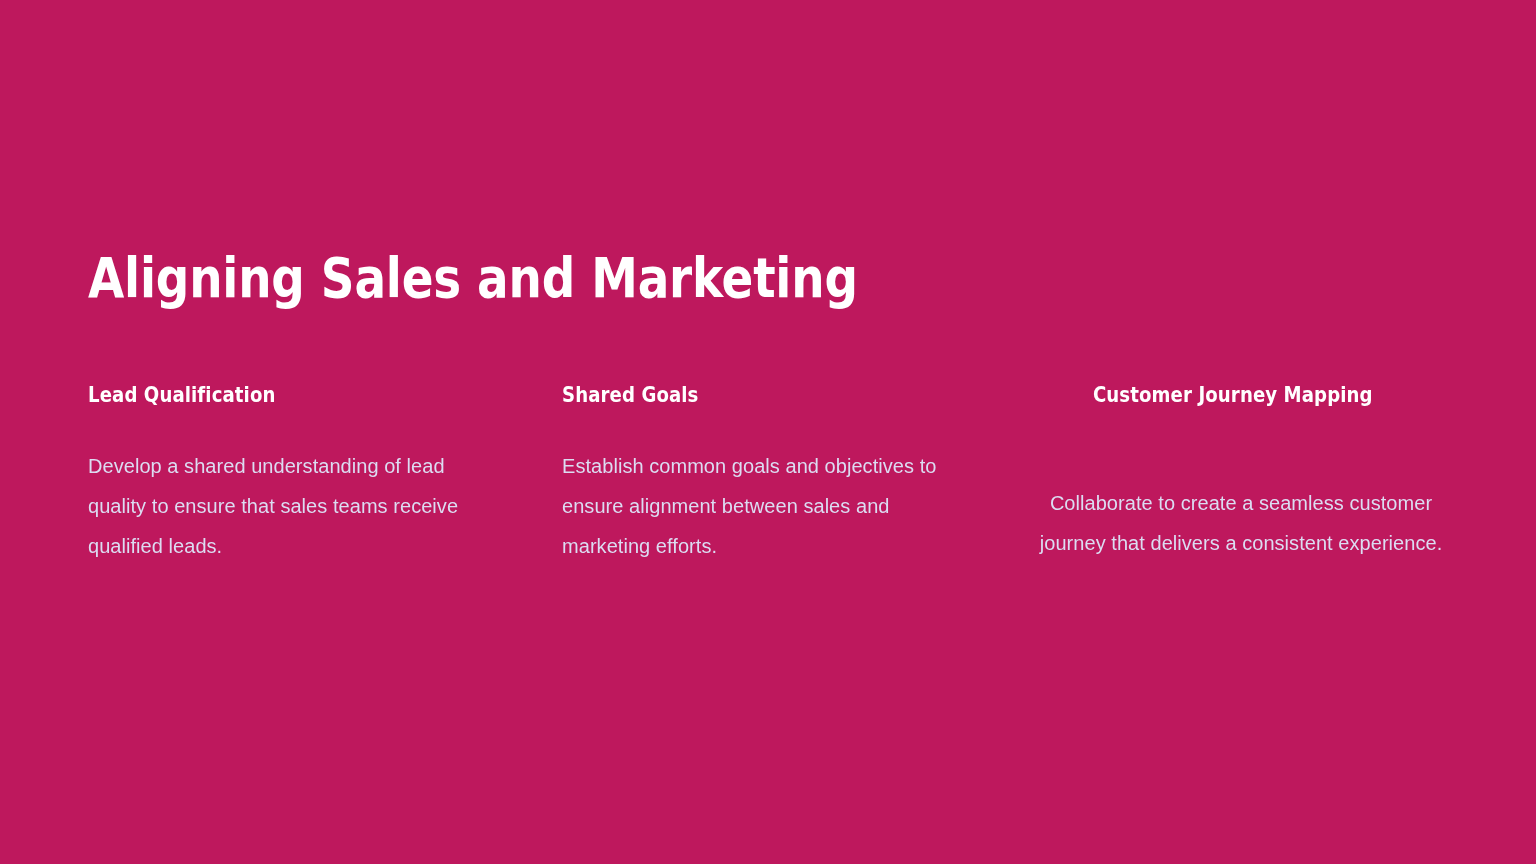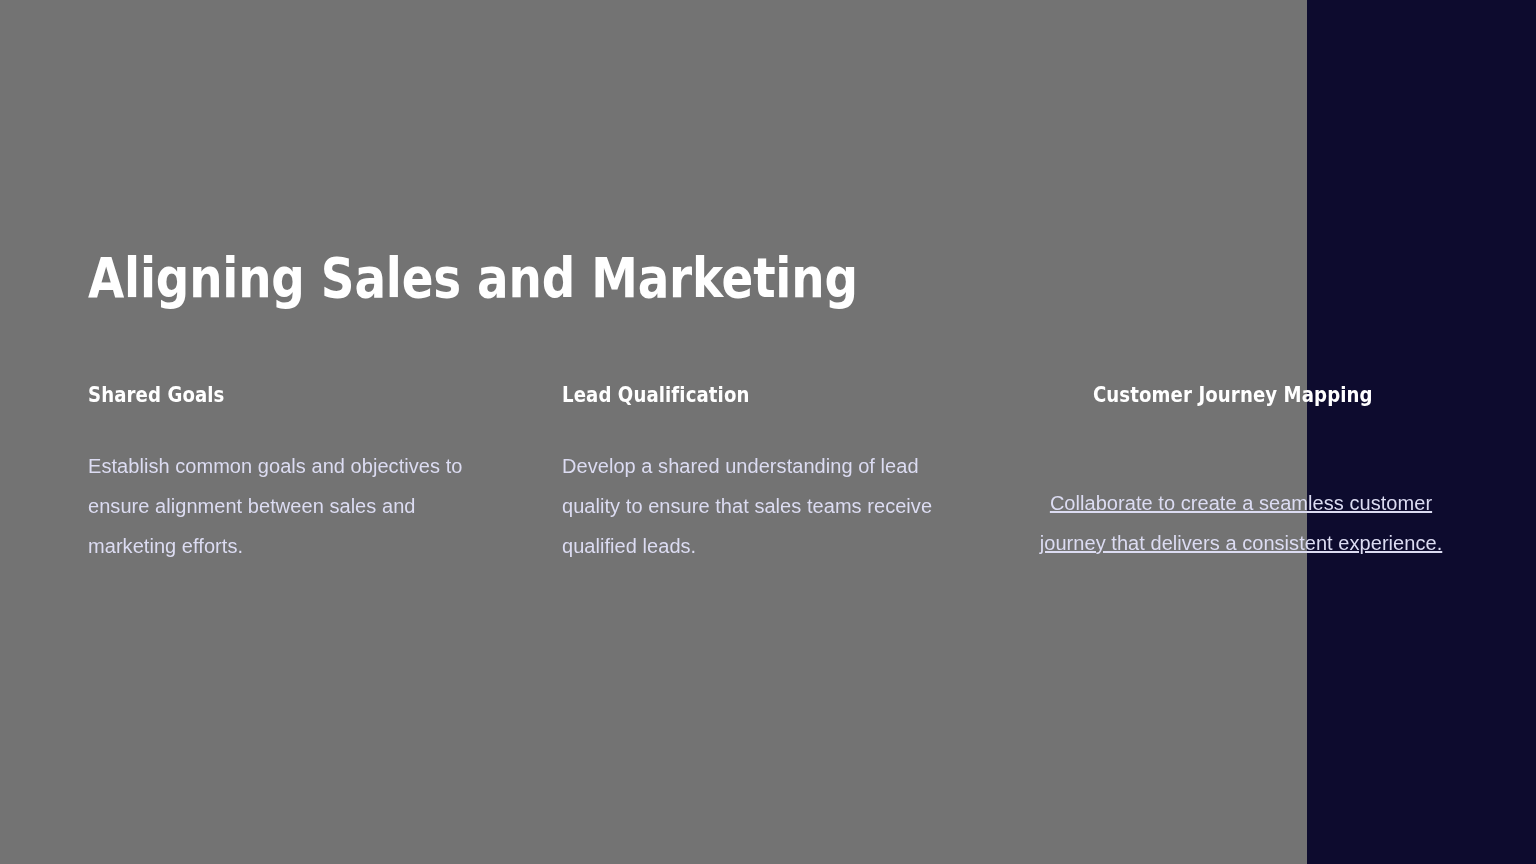--- a/index.html
+++ b/index.html
@@ -11,23 +11,23 @@
   }
 
   body {
     background: #0d0b2e;
     font-family: "Liberation Sans", sans-serif;
     -webkit-font-smoothing: antialiased;
   }
 
   .slide {
     position: relative;
-    width: 1307px;
+    width: 1536px;
     height: 864px;
-    background: #737373;
+    background: #be185d;
   }
 
   
   .slide-title {
     position: absolute;
     left: 88px;
     top: 247px;
     font-family: "DejaVu Sans Condensed", "Liberation Sans Narrow", "Liberation Sans", sans-serif;
     font-weight: 700;
     font-size: 56px;
@@ -80,40 +80,39 @@
     font-weight: 400;
     font-size: 20px;
     line-height: 40px;
     color: #dcdcf2;
     letter-spacing: 0.05px;
   }
 
   
   .column.shifted .col-body {
     margin-top: 75px;
-    text-decoration: underline;
   }
 </style>
 </head>
 <body>
 
 <div class="slide">
 
   <h1 class="slide-title">Aligning Sales and Marketing</h1>
 
   <div class="columns">
 
     <div class="column">
-      <div class="col-heading">Shared Goals</div>
-      <div class="col-body">Establish common goals and objectives to ensure alignment between sales and marketing efforts.</div>
+      <div class="col-heading">Lead Qualification</div>
+      <div class="col-body">Develop a shared understanding of lead quality to ensure that sales teams receive qualified leads.</div>
     </div>
 
     <div class="column">
-      <div class="col-heading">Lead Qualification</div>
-      <div class="col-body">Develop a shared understanding of lead quality to ensure that sales teams receive qualified leads.</div>
+      <div class="col-heading">Shared Goals</div>
+      <div class="col-body">Establish common goals and objectives to ensure alignment between sales and marketing efforts.</div>
     </div>
 
     <div class="column shifted">
       <div class="col-heading">Customer Journey Mapping</div>
       <div class="col-body">Collaborate to create a seamless customer journey that delivers a consistent experience.</div>
     </div>
 
   </div>
 </div>
 

